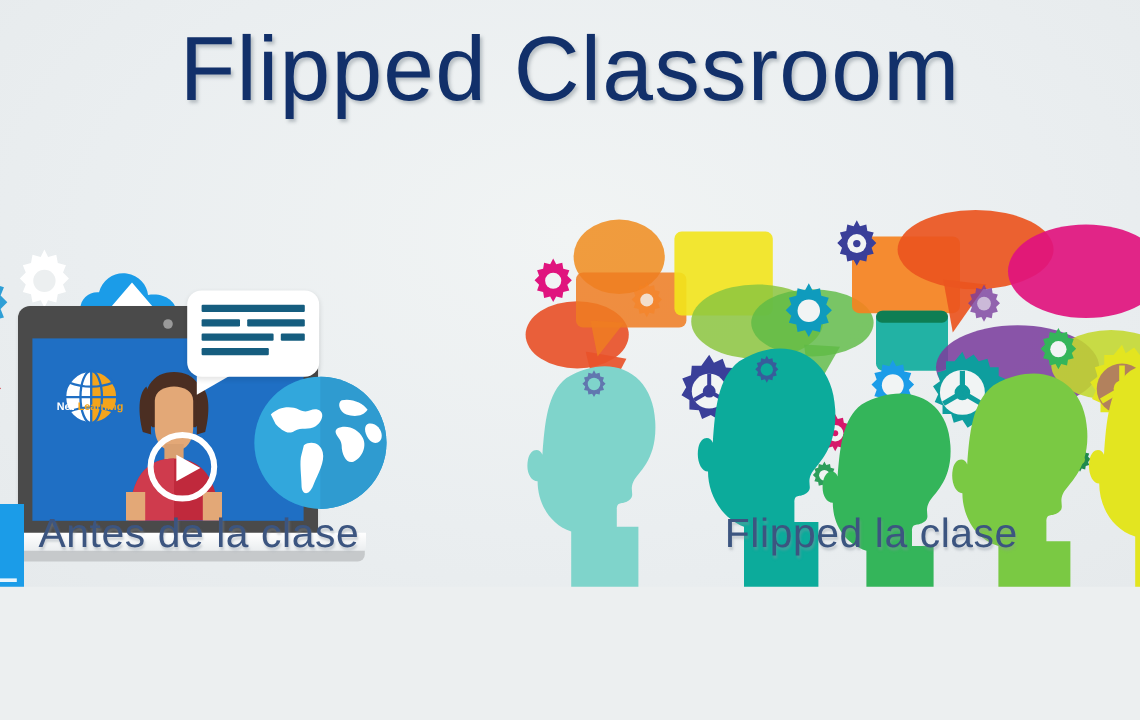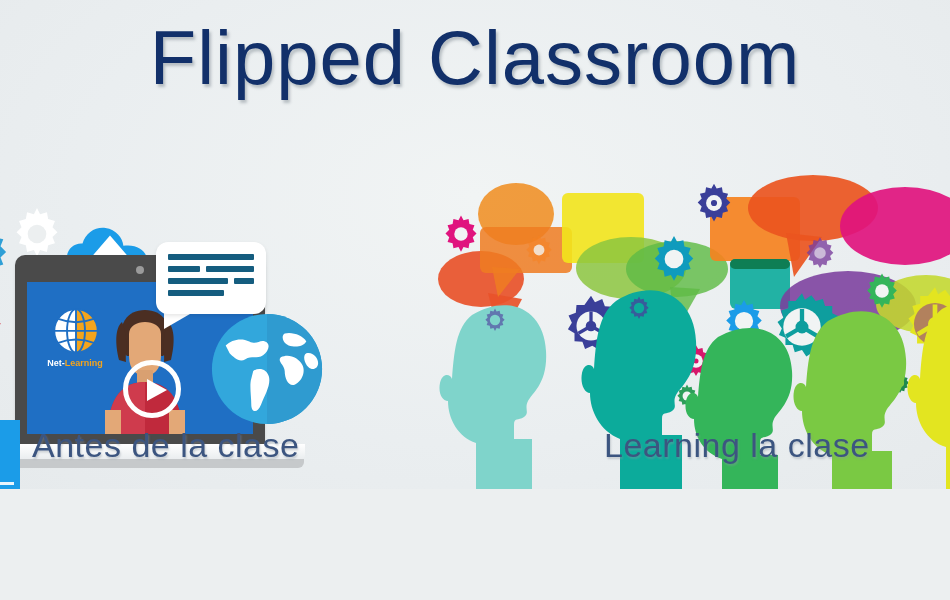--- a/index.html
+++ b/index.html
@@ -56,21 +56,21 @@
     border-radius:0 0 5px 5px;
   }
   .baseShadow{
     position:absolute;left:14px;top:264px;width:320px;height:9px;
     background:#c6c9cb;border-radius:0 0 6px 6px;
   }
   
   .brand{position:absolute;left:16px;top:22px;width:66px;height:64px;}
   .brandTxt{
     position:absolute;left:10px;top:52px;width:76px;text-align:center;
-    font-size:9px;font-weight:bold;white-space:nowrap;margin-top:24px;
+    font-size:9px;font-weight:bold;white-space:nowrap;
   }
   .brandTxt .a{color:#ffffff;}
   .brandTxt .b{color:#f4a41c;}
 
   
   .person{position:absolute;left:74px;top:22px;width:88px;height:130px;}
 
   
   .playBig{
     position:absolute;left:96px;top:78px;width:58px;height:58px;
@@ -370,15 +370,15 @@
         <path d="M50 6l6 11 12-3 2 12 12 3-4 11 9 9-9 9 4 11-12 3-2 12-12-3-6 11-6-11-12 3-2-12-12-3 4-11-9-9 9-9-4-11 12-3 2-12 12 3z" fill="#5a5fa8" opacity=".8"></path>
         <circle cx="50" cy="50" r="20" fill="#7fd4cb"></circle>
       </svg>
     <svg style="position:absolute;left:196px;top:120px;" width="26" height="26" viewBox="0 0 100 100">
         <path d="M50 6l6 11 12-3 2 12 12 3-4 11 9 9-9 9 4 11-12 3-2 12-12-3-6 11-6-11-12 3-2-12-12-3 4-11-9-9 9-9-4-11 12-3 2-12 12 3z" fill="#3f4f9b" opacity=".85"></path>
         <circle cx="50" cy="50" r="20" fill="#0cab9b"></circle>
       </svg>
   </div>
 
   <div class="caption left">Antes de la clase</div>
-  <div class="caption right">Learning la clase</div>
+  <div class="caption right">Flipped la clase</div>
 
 </div>
 
 </body></html>

